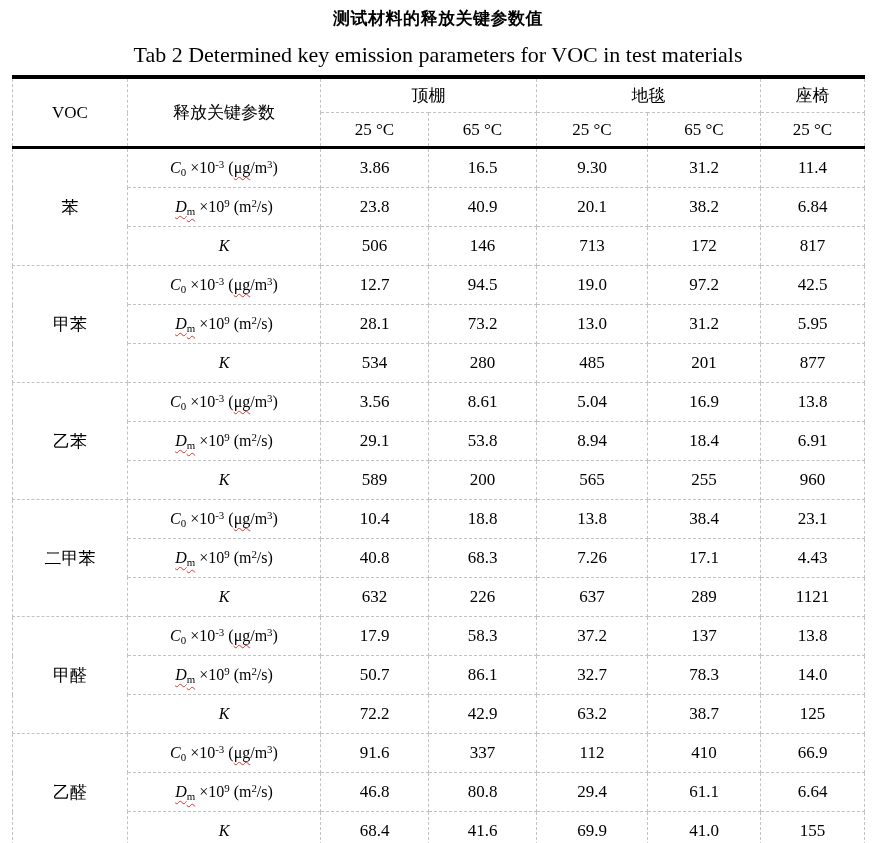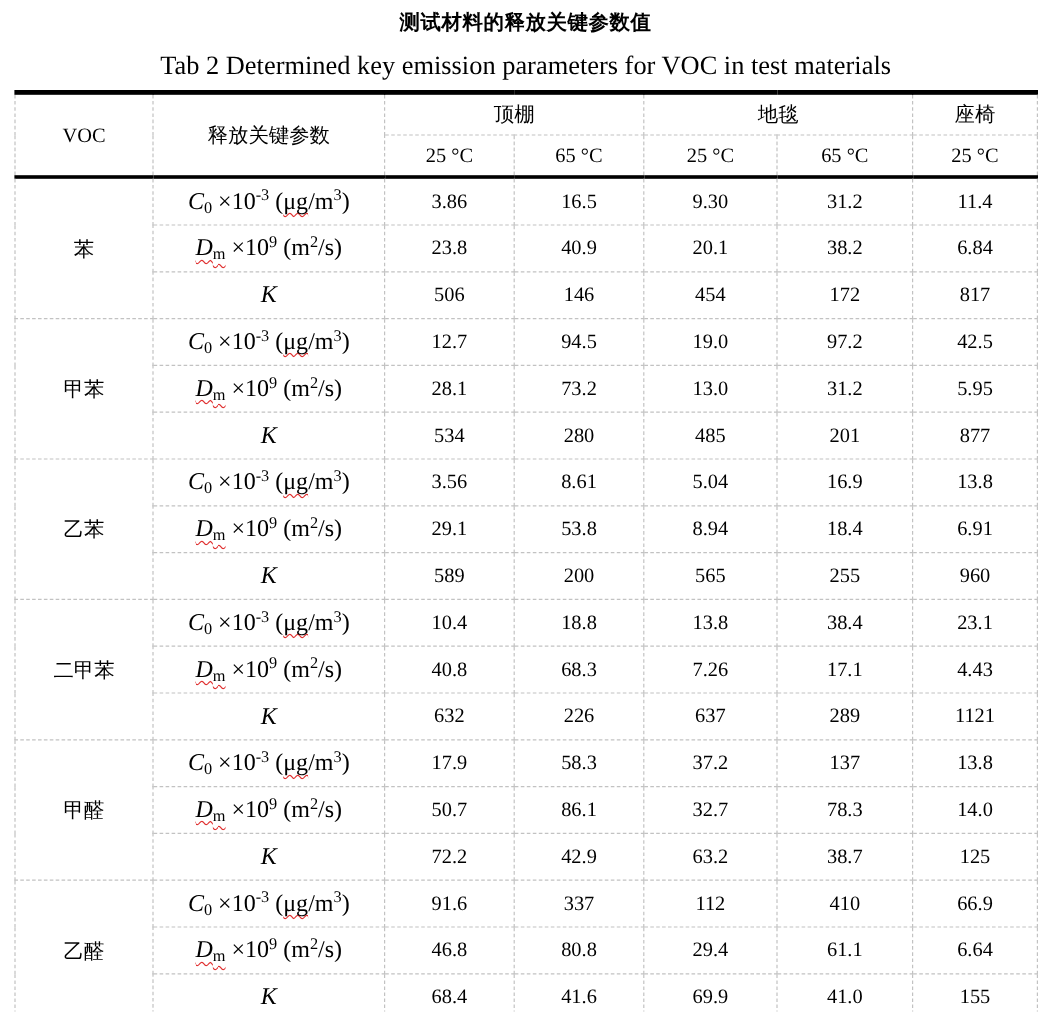--- a/index.html
+++ b/index.html
@@ -33,21 +33,21 @@
   .param-table th,.param-table td{
     border:1px dashed var(--grid);
     text-align:center;vertical-align:middle;
     font-size:17px;font-weight:normal;
     padding:0 2px;
   }
   .param-table thead th{height:33px;}
   .param-table tbody td{height:38px;}
   .hdr-bottom{border-bottom:3px solid var(--rule) !important;}
   td.voc{font-size:17px;}
-  td.plabel{font-size:20px;}
+  td.plabel{font-size:16px;}
   .it{font-style:italic;}
   .sb{font-size:0.68em;vertical-align:-0.25em;}
   .sp{font-size:0.68em;vertical-align:0.5em;}
   .wavy{
     text-decoration-line:underline;
     text-decoration-style:wavy;
     text-decoration-color:var(--squiggle);
     text-decoration-thickness:1px;
     text-underline-offset:3px;
     text-decoration-skip-ink:none;
@@ -102,21 +102,21 @@
           <td class="val">23.8</td>
           <td class="val">40.9</td>
           <td class="val">20.1</td>
           <td class="val">38.2</td>
           <td class="val">6.84</td>
         </tr>
         <tr>
           <td class="plabel"><span class="it">K</span></td>
           <td class="val">506</td>
           <td class="val">146</td>
-          <td class="val">454</td>
+          <td class="val">713</td>
           <td class="val">172</td>
           <td class="val">817</td>
         </tr>
         <tr>
           <td rowspan="3" class="voc">甲苯</td>
           <td class="plabel"><span class="it">C</span><span class="sb">0</span><span> ×10</span><span class="sp">-3</span><span> (</span><span class="wavy">μg</span><span>/m</span><span class="sp">3</span><span>)</span></td>
           <td class="val">12.7</td>
           <td class="val">94.5</td>
           <td class="val">19.0</td>
           <td class="val">97.2</td>

